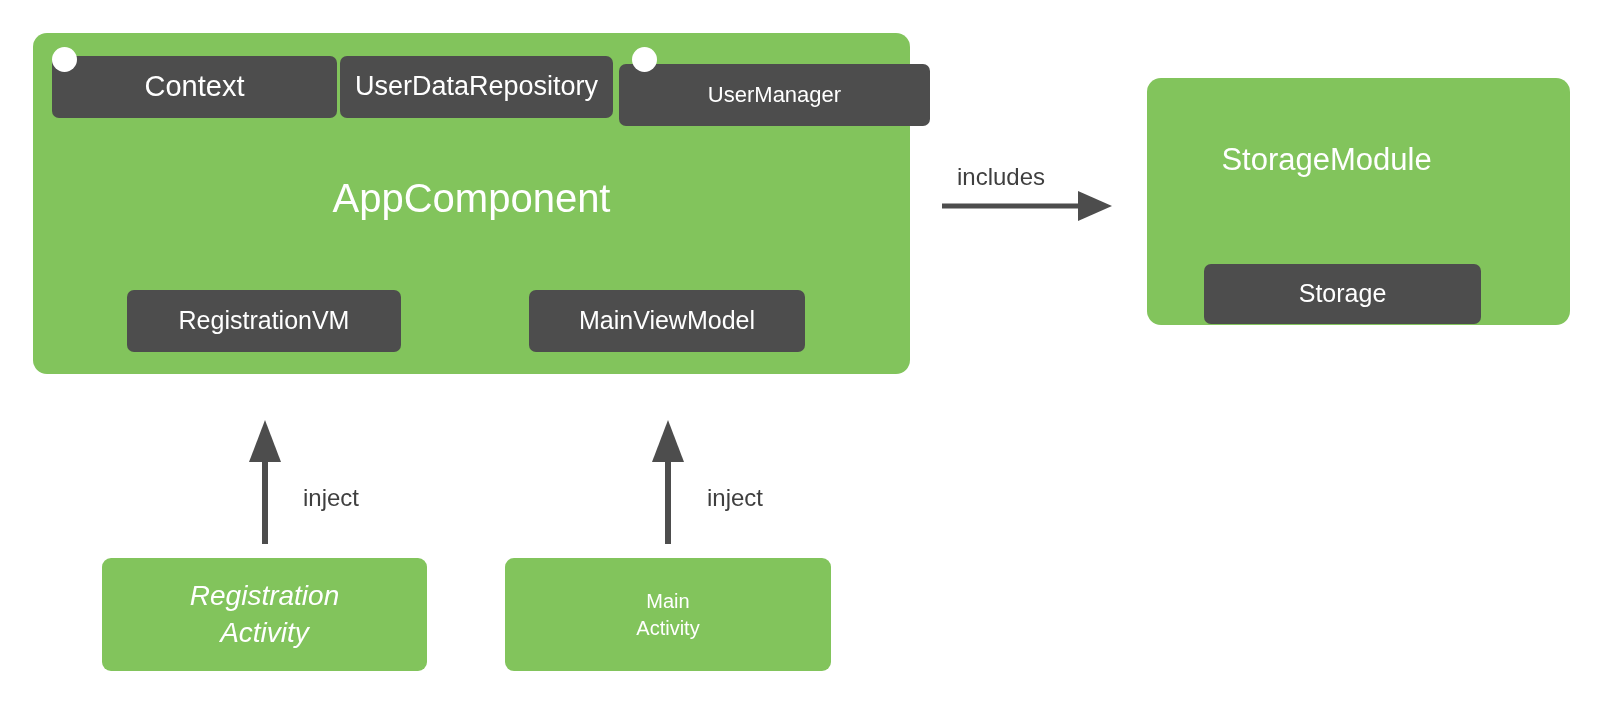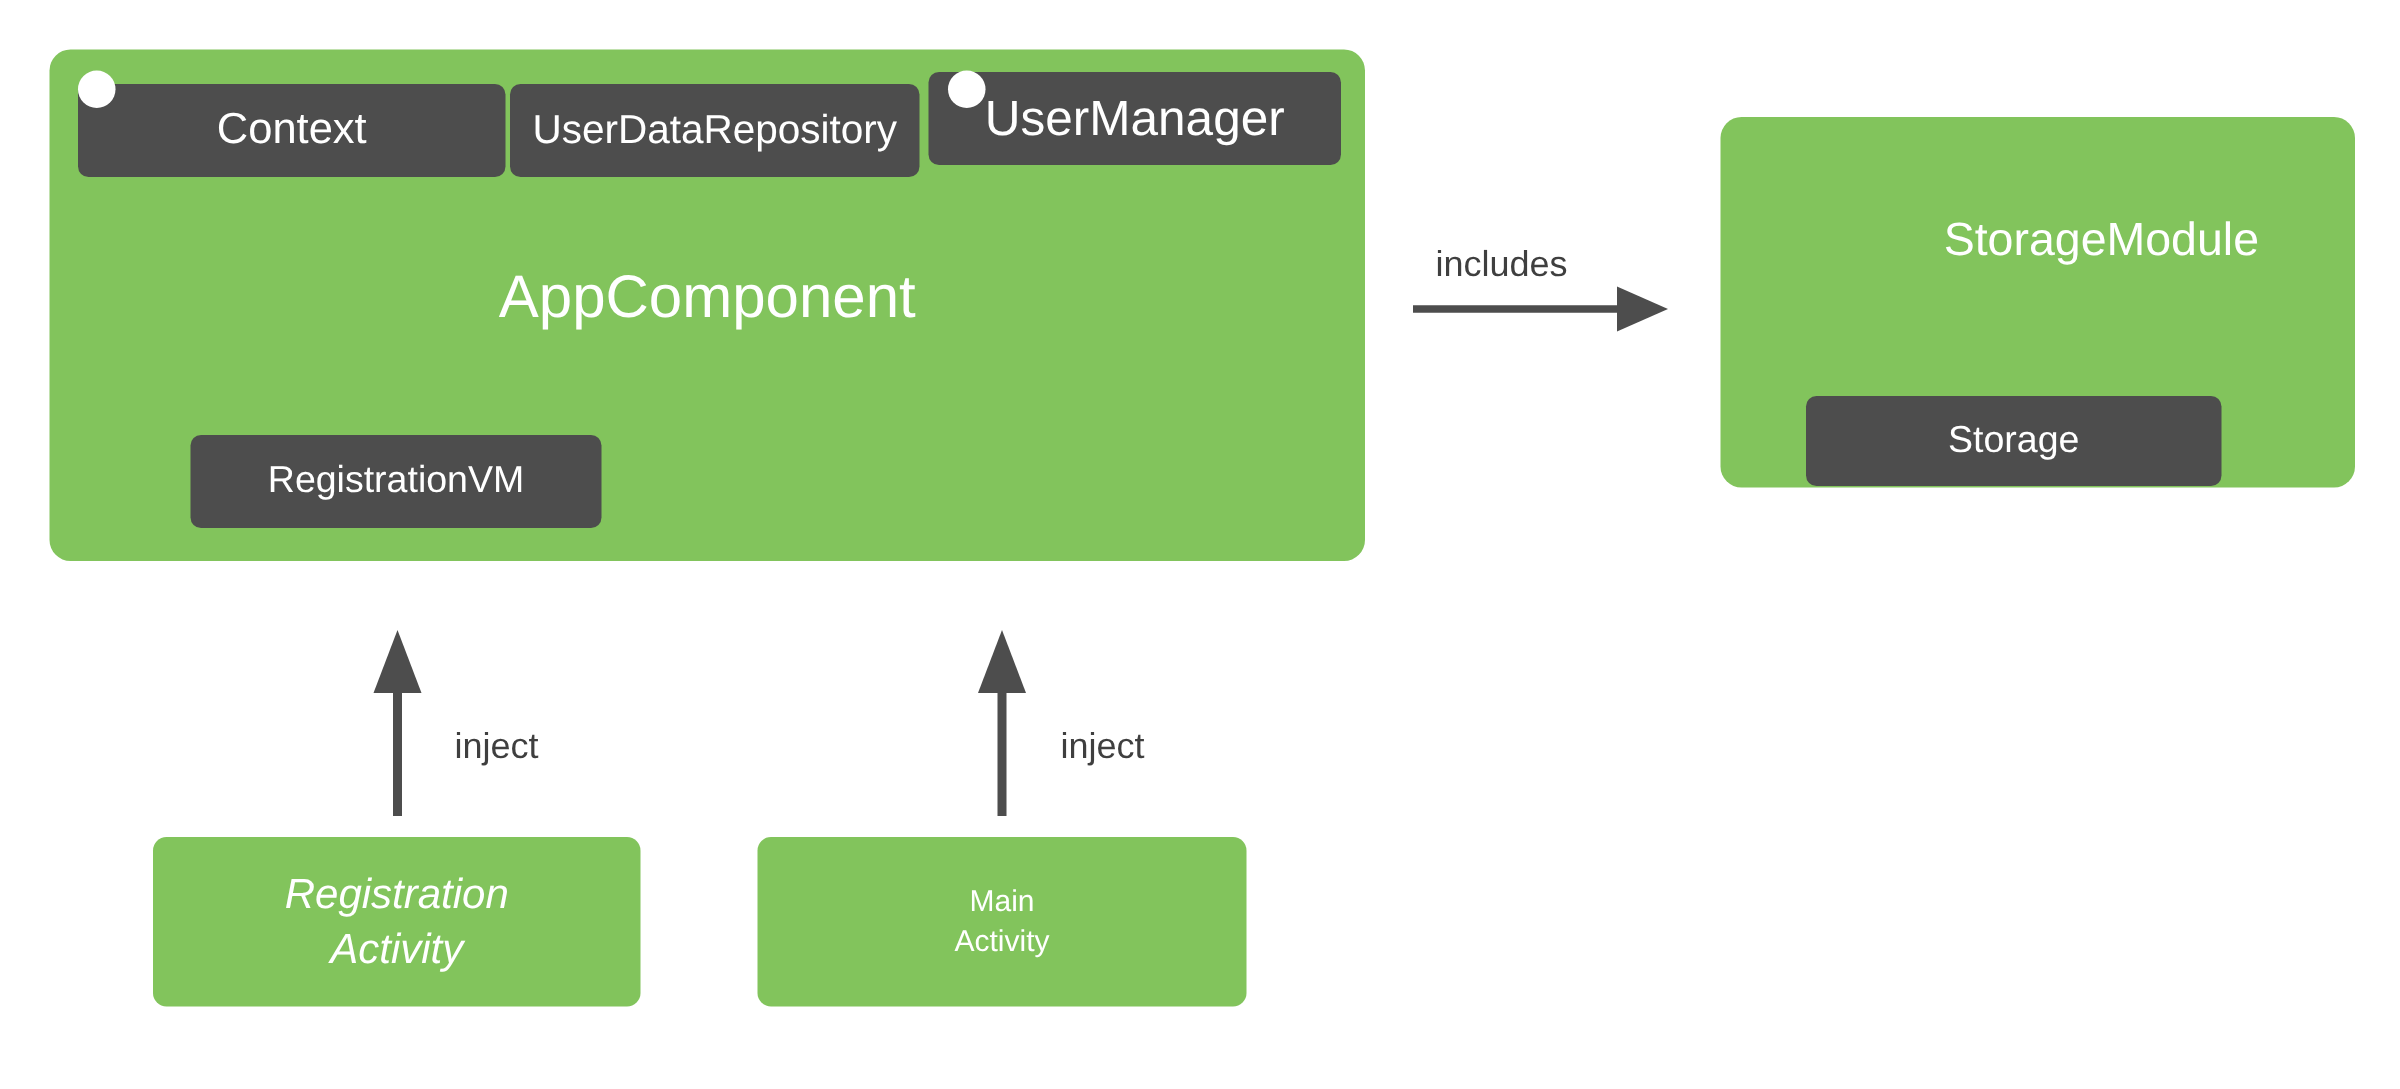--- a/index.html
+++ b/index.html
@@ -71,33 +71,33 @@
   .arrow-svg {
     position: absolute;
     overflow: visible;
   }
 
   
   #app-component-panel { left: 33px; top: 33px; width: 877px; height: 341px; }
 
   #box-context            { left: 52px;  top: 56px;  width: 285px; height: 62px; font-size: 29px; }
   #box-userdatarepository { left: 340px; top: 56px;  width: 273px; height: 62px; font-size: 27px; }
-  #box-usermanager        { left: 619px; top: 48px;  width: 275px; height: 62px; font-size: 33px; }
+  #box-usermanager        { left: 619px; top: 64px;  width: 311px; height: 62px; font-size: 22px; }
 
   #dot-context     { left: 52px;  top: 47px; width: 25px; height: 25px; }
   #dot-usermanager { left: 632px; top: 47px; width: 25px; height: 25px; }
 
   #app-component-title { left: 33px; top: 176px; width: 877px; font-size: 40px; }
 
   #box-registrationvm { left: 127px; top: 290px; width: 274px; height: 62px; font-size: 25px; }
   #box-mainviewmodel  { left: 529px; top: 290px; width: 276px; height: 62px; font-size: 25px; }
 
   
   #storage-module-panel { left: 1147px; top: 78px; width: 423px; height: 247px; }
-  #storage-module-title { left: 1147px; top: 142px; width: 359px; font-size: 31px; text-align: right; }
+  #storage-module-title { left: 1147px; top: 142px; width: 359px; font-size: 31px; }
   #box-storage { left: 1204px; top: 233px; width: 277px; height: 60px; font-size: 25px; margin-top: 31px; }
 
   
   #includes-arrow { left: 942px; top: 188px; width: 170px; height: 36px; }
   #includes-label { left: 957px; top: 147px; font-size: 24px; }
 
   #inject-arrow-registration { left: 248px; top: 420px; width: 34px; height: 124px; }
   #inject-label-registration { left: 303px; top: 468px; font-size: 24px; }
 
   #inject-arrow-main { left: 651px; top: 420px; width: 34px; height: 124px; }
@@ -117,20 +117,21 @@
   <div class="darkbox" id="box-context">Context</div>
   <div class="darkbox" id="box-userdatarepository">UserDataRepository</div>
   <div class="darkbox" id="box-usermanager">UserManager</div>
 
   <div class="dot" id="dot-context"></div>
   <div class="dot" id="dot-usermanager"></div>
 
   <div class="panel-title" id="app-component-title">AppComponent</div>
 
   <div class="darkbox" id="box-registrationvm">RegistrationVM</div>
+  <div class="darkbox" id="box-mainviewmodel">MainViewModel</div>
 
   <div class="panel" id="storage-module-panel"></div>
   <div class="panel-title" id="storage-module-title">StorageModule</div>
   <div class="darkbox" id="box-storage">Storage</div>
 
   <svg class="arrow-svg" id="includes-arrow" viewBox="0 0 170 36">
     <line x1="0" y1="18" x2="140" y2="18" stroke="#4d4d4d" stroke-width="5"></line>
     <polygon points="136,3 170,18 136,33" fill="#4d4d4d"></polygon>
   </svg>
   <div class="edge-label" id="includes-label">includes</div>

